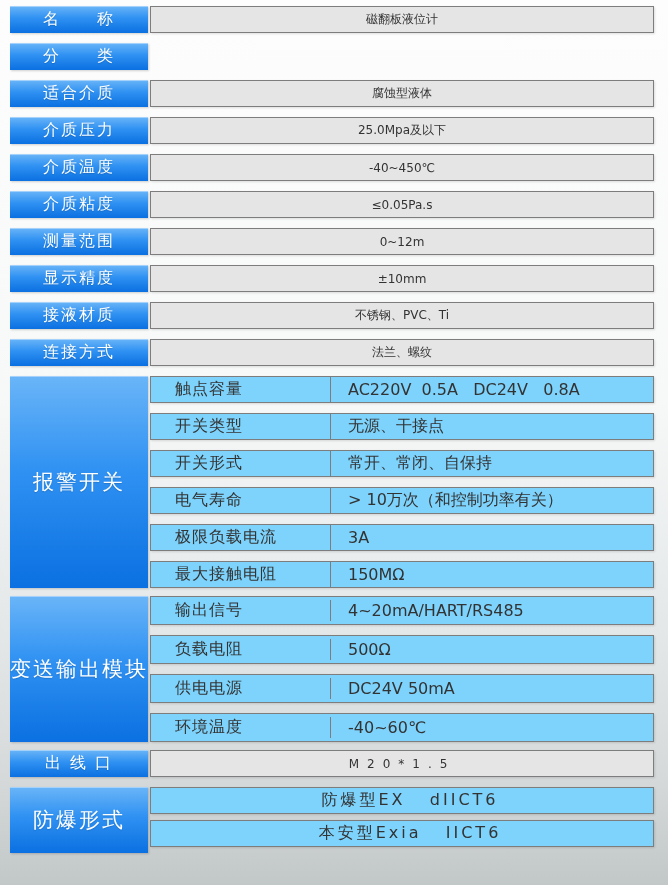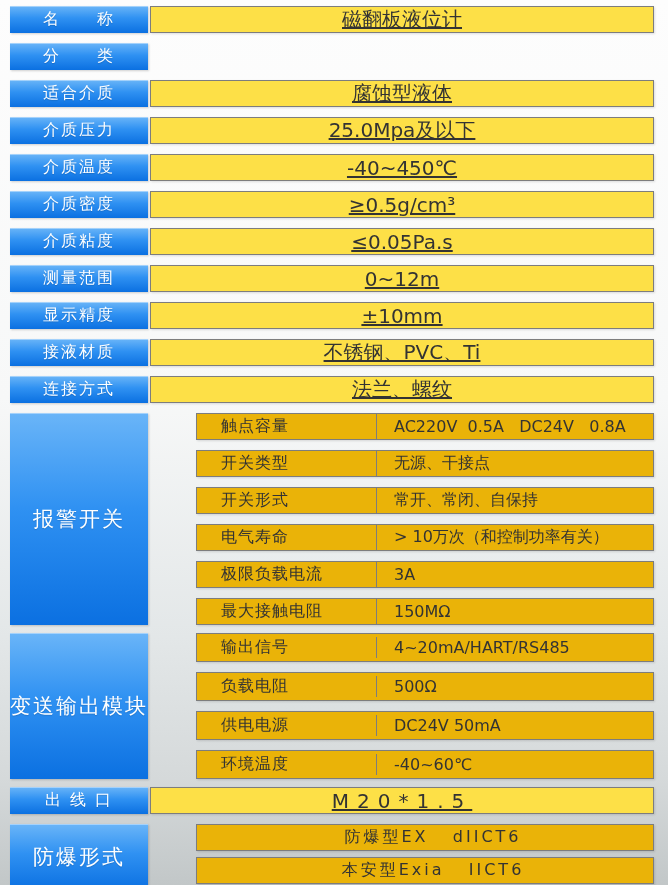--- a/index.html
+++ b/index.html
@@ -25,46 +25,44 @@
     letter-spacing: 2px;
     display: flex;
     align-items: center;
     justify-content: center;
     text-shadow: 0 1px 1px rgba(0,0,0,0.15);
     white-space: pre;
   }
 
   .cell {
     flex: 1;
-    background: #fde047;
+    background: #e5e5e5;
     border: 1px solid #7d7d7d;
     box-shadow: 1px 1px 2px rgba(0,0,0,0.12);
     display: flex;
     align-items: center;
     justify-content: center;
-    font-size: 20px;
+    font-size: 12px;
     color: #333333;
     white-space: pre;
-    text-decoration: underline;
   }
   .cell .muted { color: #6f6f6f; margin-left: 18px; }
 
   .section { display: flex; align-items: stretch; margin-bottom: 8px; }
   .section .blue-label { font-size: 21px; }
   .subrows { flex: 1; display: flex; flex-direction: column; }
 
   .subrow {
     display: flex;
     align-items: stretch;
     height: 27px;
-    background: #eab308;
+    background: #7dd3fc;
     border: 1px solid #7d7d7d;
     box-shadow: 1px 1px 2px rgba(0,0,0,0.12);
     margin-bottom: 10px;
-    margin-left: 46px;
   }
   .subrow:last-child { margin-bottom: 0; }
   .subrow .subname {
     flex: 0 0 180px;
     padding-left: 24px;
     border-right: 1px solid #7d7d7d;
     display: flex;
     align-items: center;
     font-size: 16px;
     color: #333333;
@@ -116,24 +114,20 @@
   <div class="row">
     <div class="blue-label">介质压力</div>
     <div class="cell">25.0Mpa及以下</div>
   </div>
 
   <div class="row">
     <div class="blue-label">介质温度</div>
     <div class="cell">-40~450℃</div>
   </div>
 
-  <div class="row">
-    <div class="blue-label">介质密度</div>
-    <div class="cell">≥0.5g/cm³</div>
-  </div>
 
   <div class="row">
     <div class="blue-label">介质粘度</div>
     <div class="cell">≤0.05Pa.s</div>
   </div>
 
   <div class="row">
     <div class="blue-label">测量范围</div>
     <div class="cell">0~12m</div>
   </div>

